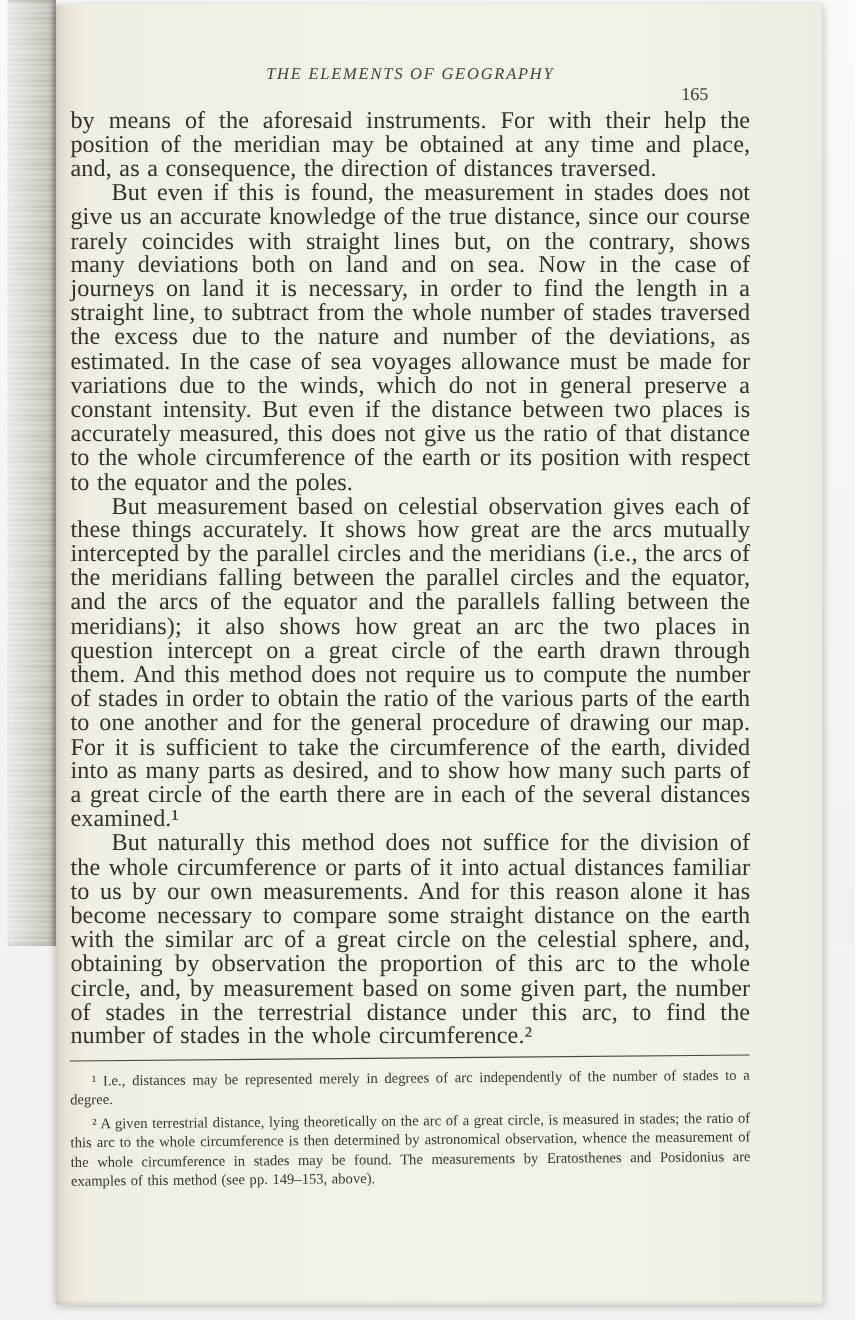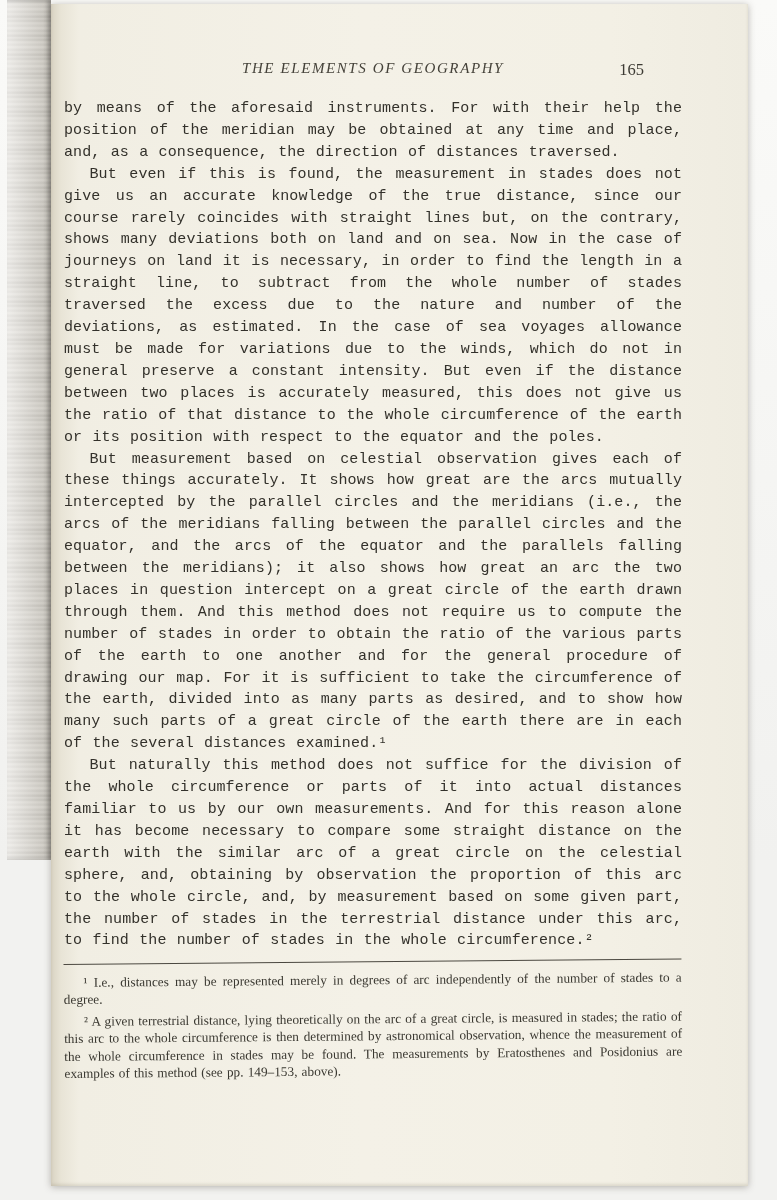--- a/index.html
+++ b/index.html
@@ -61,34 +61,33 @@
     text-align: center;
     font-size: 15px;
     letter-spacing: 1.6px;
     font-style: italic;
     font-variant: normal;
     color: #45423a;
   }
   .page-number {
     position: absolute;
     right: 38px;
-    top: 0;
+    top: 16px;
     font-size: 16.5px;
     color: #3c3a33;
   }
   .body-text p {
     margin: 0;
     text-align: justify;
-    font-size: 15px;
+    font-size: 22px;
     line-height: 21.9px;
     text-indent: 1.7em;
     letter-spacing: 0.1px;
     word-spacing: 1.2px;
     color: #33312b;
-    font-family: Liberation Mono, monospace;
   }
   .body-text p.no-indent { text-indent: 0; }
   .footnote-block {
     margin-top: 12px;
     transform: rotate(-0.5deg);
     transform-origin: left center;
   }
   .footnote-rule {
     border: 0;
     border-top: 1.6px solid #4b4840;

